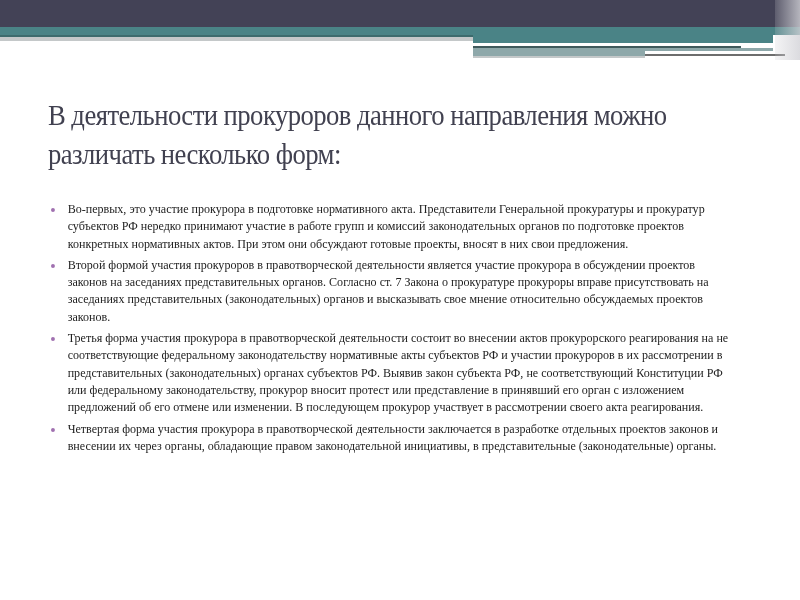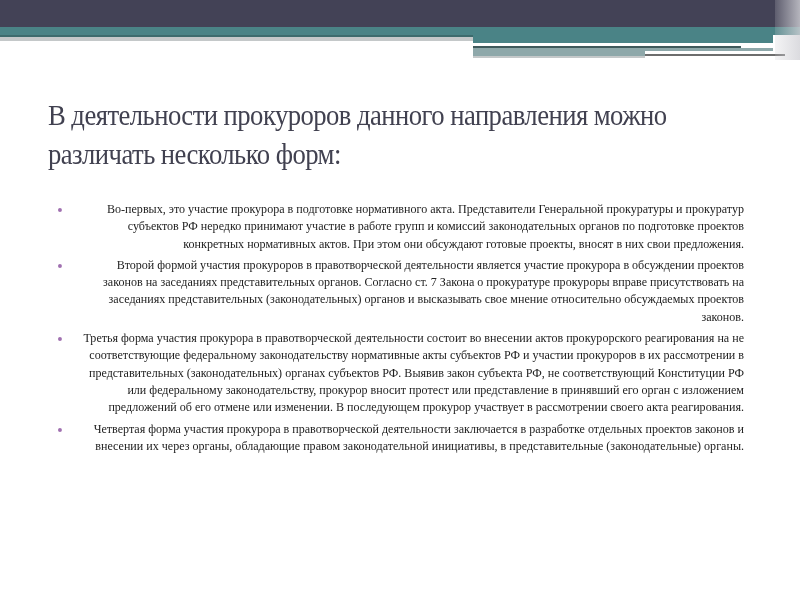--- a/index.html
+++ b/index.html
@@ -24,22 +24,22 @@
 
     .title {
       position: absolute; left: 48px; top: 96px; width: 700px;
       font-size: 29px; line-height: 39px; color: #414150;
       font-family: "Liberation Serif", serif;
       letter-spacing: -0.6px;
       transform: scaleX(0.92); transform-origin: left top;
       margin: 0; font-weight: normal;
     }
     .bullets {
-      position: absolute; left: 58px; top: 201px; width: 700px;
-      list-style: none; margin: 0; padding: 0; text-align: right;
+      position: absolute; left: 51px; top: 201px; width: 700px;
+      list-style: none; margin: 0; padding: 0;
     }
     .bullet-item {
       position: relative; padding-left: 17px; margin-bottom: 4px;
       font-size: 12.3px; line-height: 17.3px; color: #222222;
       font-family: "Liberation Serif", serif;
       transform: scaleX(0.98); transform-origin: left top;
     }
     .bullet-dot {
       position: absolute; left: 0; top: 7px; width: 4px; height: 4px;
       border-radius: 50%; background: #a070b0;

